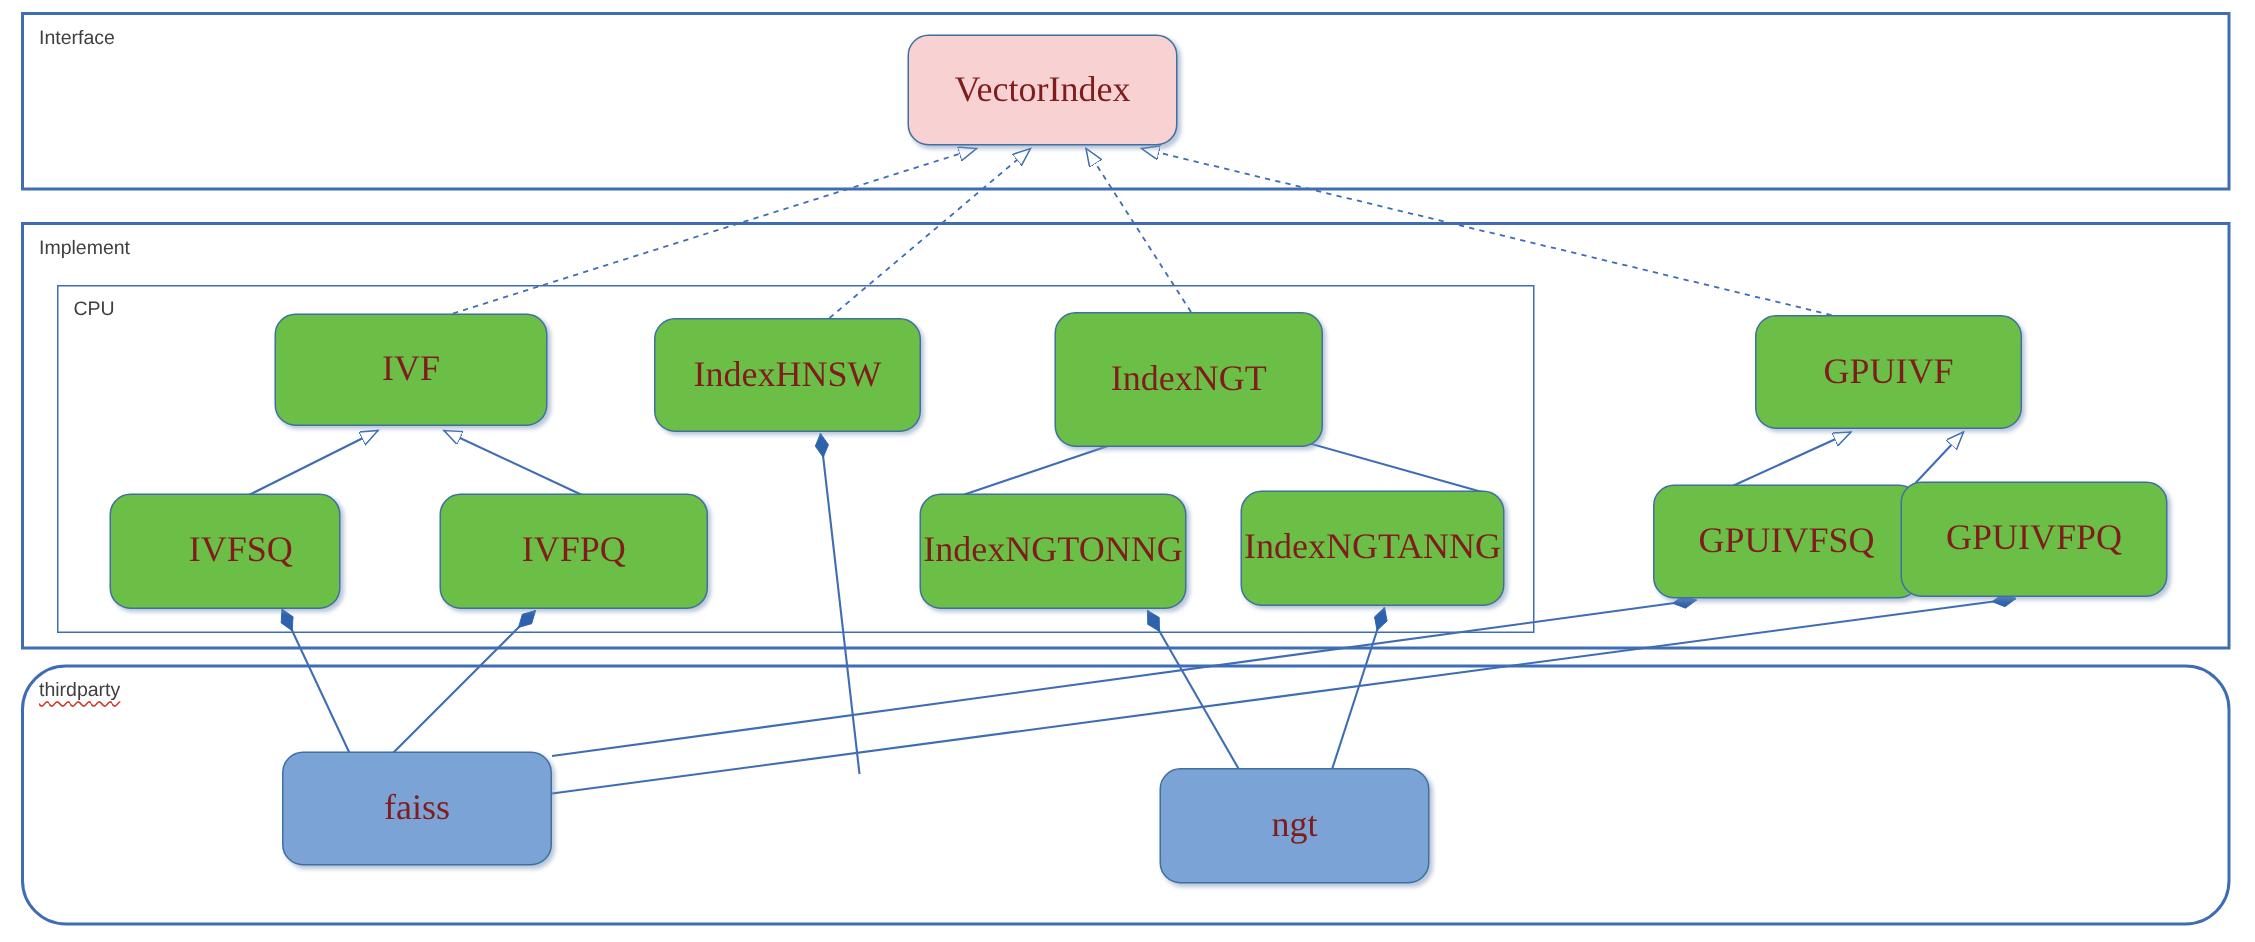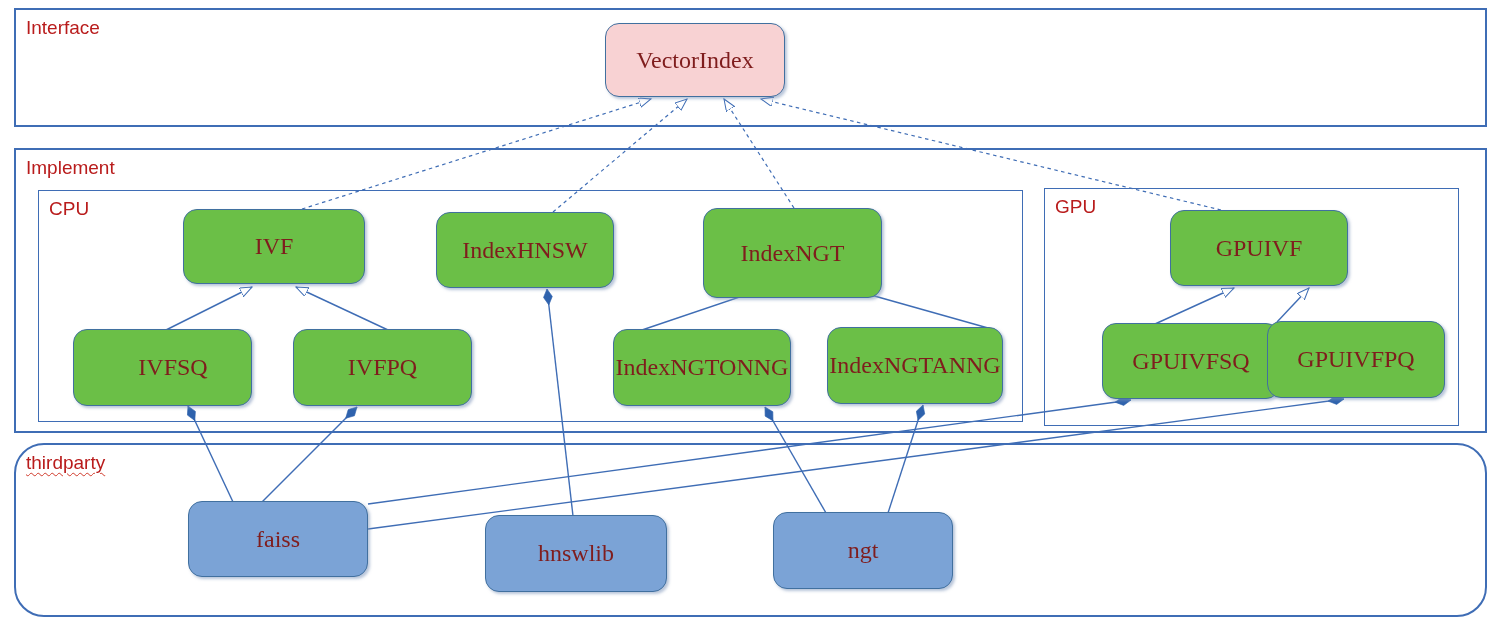--- a/index.html
+++ b/index.html
@@ -1,20 +1,20 @@
 <!DOCTYPE html>
 <html><head>
 <meta charset="utf-8">
 <style>
   html,body{margin:0;padding:0;background:#ffffff;}
   #canvas{position:relative;width:1503px;height:628px;background:#ffffff;overflow:hidden;
           font-family:"Liberation Sans",sans-serif;}
   .section{position:absolute;border:2px solid #3f6db5;background:transparent;box-sizing:border-box;z-index:0;}
   .section.inner{border-width:1.4px;}
-  .section-label{position:absolute;top:7px;left:10px;font-size:19px;color:#b91c1c;
+  .section-label{position:absolute;top:7px;left:10px;font-size:13px;color:#404040;
                  font-family:"Liberation Sans",sans-serif;white-space:nowrap;}
   .section-label.squiggle{text-decoration:underline wavy #d03a2b;text-decoration-thickness:1px;text-underline-offset:3px;}
   #edges{position:absolute;left:0;top:0;z-index:1;pointer-events:none;}
   .node{position:absolute;border:1.6px solid #41709f;border-radius:14px;box-sizing:border-box;
         display:flex;align-items:center;justify-content:center;z-index:2;
         font-family:"Liberation Serif","DejaVu Serif",serif;font-size:24px;color:#7f1d1d;
         box-shadow:2px 2px 3px rgba(125,150,185,0.55);white-space:nowrap;}
   .node.green{background:#6bbf47;}
   .node.pink{background:#f8d2d3;}
   .node.blue{background:#7ba3d6;}
@@ -27,23 +27,20 @@
 <div id="canvas">
 
   <div class="section" style="left:14px;top:8px;width:1473px;height:119px;">
     <span class="section-label">Interface</span>
   </div>
   <div class="section" style="left:14px;top:148px;width:1473px;height:285px;">
     <span class="section-label">Implement</span>
   </div>
   <div class="section inner" style="left:38px;top:190px;width:985px;height:232px;">
     <span class="section-label">CPU</span>
-  </div>
-  <div class="section inner" style="left:1044px;top:188px;width:415px;height:238px;">
-    <span class="section-label">GPU</span>
   </div>
   <div class="section" style="left:14px;top:443px;width:1473px;height:174px;border-radius:30px;">
     <span class="section-label squiggle">thirdparty</span>
   </div>
 
   <svg id="edges" width="1503" height="628" viewBox="0 0 1503 628">
     <defs>
       <marker id="m-tri" markerUnits="userSpaceOnUse" markerWidth="15" markerHeight="12" refX="12" refY="4.8" orient="auto">
         <path d="M0,0 L12,4.8 L0,9.6 Z" fill="#ffffff" stroke="#3f6db5" stroke-width="1"></path>
       </marker>
@@ -83,21 +80,21 @@
   <div class="node green" style="left:436px;top:212px;width:178px;height:76px;">
       <span>IndexHNSW</span>
     </div>
   <div class="node green" style="left:703px;top:208px;width:179px;height:90px;">
       <span>IndexNGT</span>
     </div>
   <div class="node green" style="left:1170px;top:210px;width:178px;height:76px;">
       <span>GPUIVF</span>
     </div>
 
-  <div class="node green" style="left:73px;top:329px;width:179px;height:77px;padding-left:21px;">
+  <div class="node green" style="left:73px;top:329px;width:154px;height:77px;padding-left:21px;">
       <span>IVFSQ</span>
     </div>
   <div class="node green" style="left:293px;top:329px;width:179px;height:77px;">
       <span>IVFPQ</span>
     </div>
   <div class="node green" style="left:613px;top:329px;width:178px;height:77px;">
       <span>IndexNGTONNG</span>
     </div>
   <div class="node green" style="left:827px;top:327px;width:176px;height:77px;">
       <span>IndexNGTANNG</span>
@@ -105,20 +102,17 @@
   <div class="node green" style="left:1065px;top:323px;width:178px;height:76px;margin-left:37px;">
       <span>GPUIVFSQ</span>
     </div>
   <div class="node green" style="left:1267px;top:321px;width:178px;height:77px;">
       <span>GPUIVFPQ</span>
     </div>
 
   <div class="node blue" style="left:188px;top:501px;width:180px;height:76px;text-align:center;">
       <span>faiss</span>
     </div>
-  <div class="node blue" style="left:485px;top:515px;width:182px;height:77px;">
-      <span>hnswlib</span>
-    </div>
   <div class="node blue" style="left:773px;top:512px;width:180px;height:77px;">
       <span>ngt</span>
     </div>
 
 </div>
 
 </body></html>

